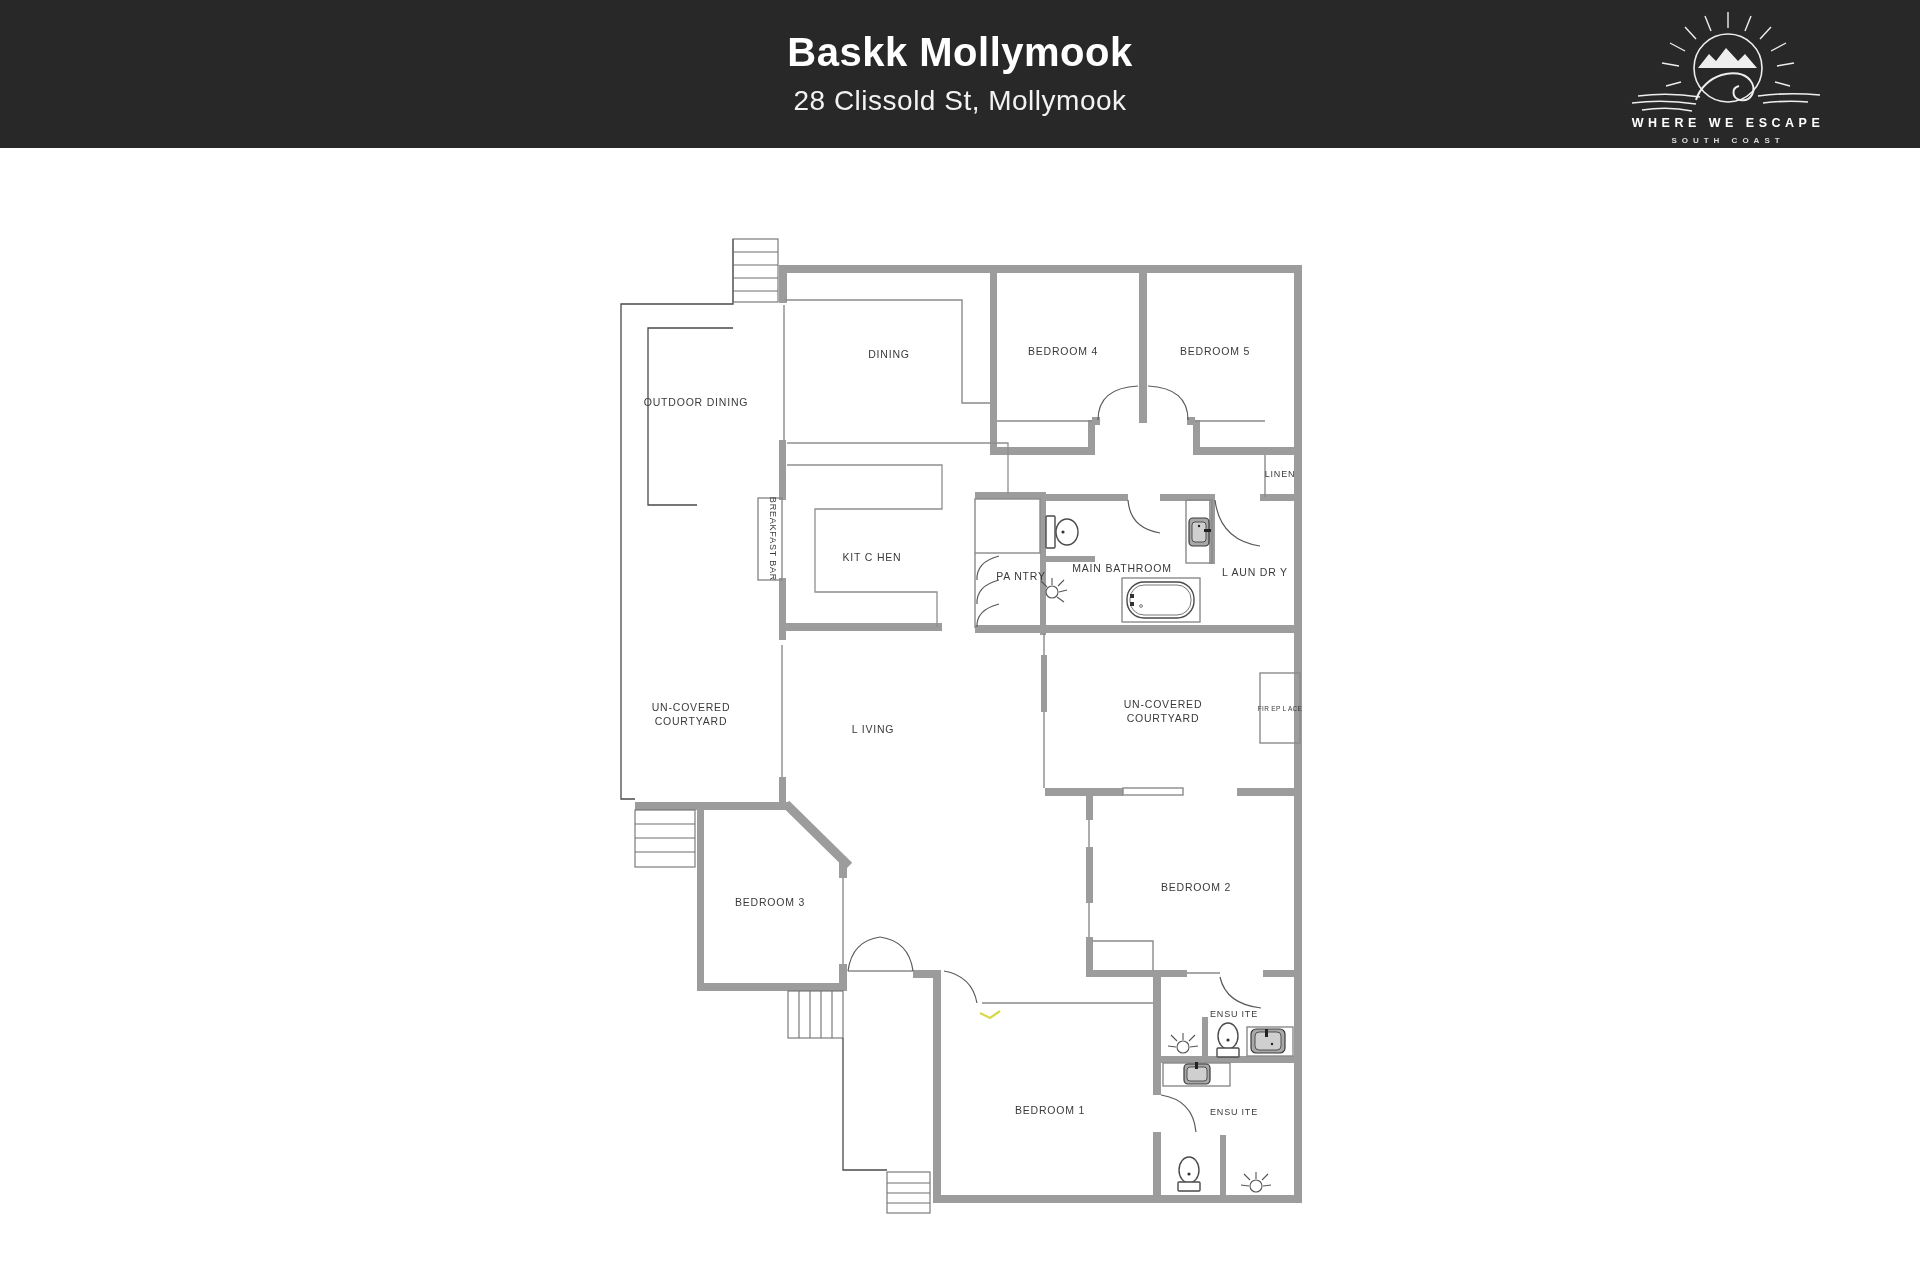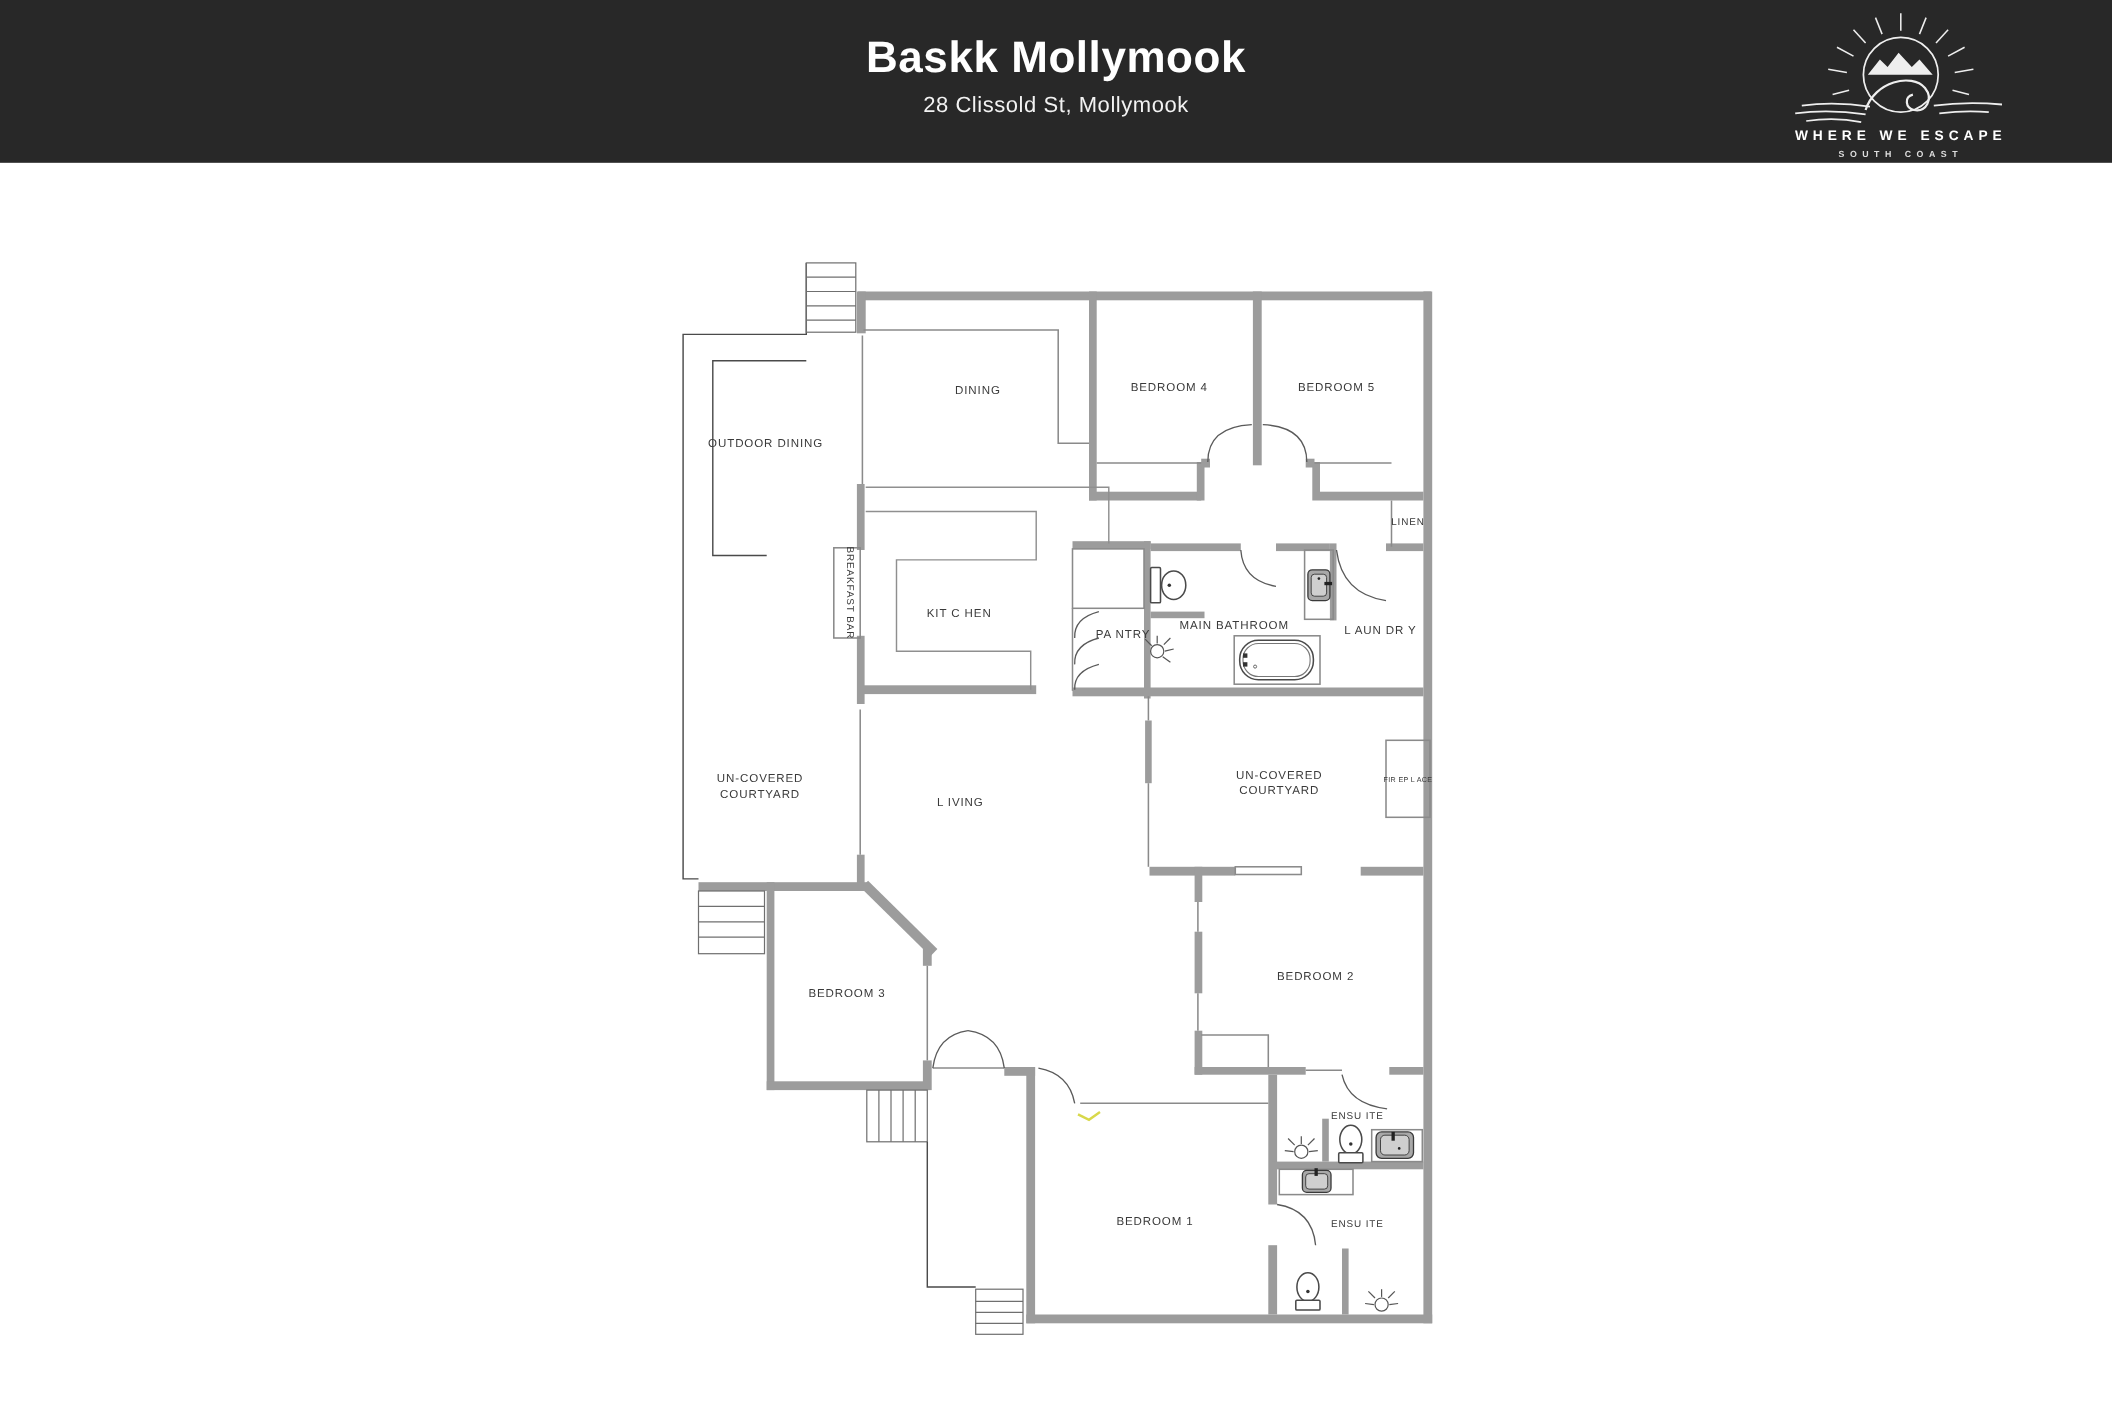--- a/index.html
+++ b/index.html
@@ -2,21 +2,21 @@
 <html><head>
 <meta charset="utf-8">
 <style>
   html,body{margin:0;padding:0;background:#fff;}
   #stage{position:relative;width:1920px;height:1280px;background:#ffffff;overflow:hidden;
          font-family:"Liberation Sans",sans-serif;}
   
   #header{position:absolute;left:0;top:0;width:1920px;height:148px;background:#282828;}
   #titleblock{position:absolute;left:0;top:0;width:1920px;height:128px;text-align:center;color:#ffffff;}
   #page-title{margin:0;padding-top:30px;font-size:40px;font-weight:bold;letter-spacing:.5px;color:#ffffff;}
-  #page-subtitle{margin:0;margin-top:10px;font-size:20px;font-weight:300;letter-spacing:.5px;color:#f2f2f2;}
+  #page-subtitle{margin:0;margin-top:10px;font-size:28px;font-weight:300;letter-spacing:.5px;color:#f2f2f2;}
   #logo{position:absolute;left:1608px;top:4px;width:240px;height:144px;}
   
   #plan{position:absolute;left:0;top:0;width:1920px;height:1280px;}
   .wall{fill:#9c9c9c;}
   .thin{stroke:#8a8a8a;stroke-width:1.4;fill:none;}
   .bench{stroke:#8f8f8f;stroke-width:1.3;fill:none;}
   .outline{stroke:#4a4a4a;stroke-width:1.3;fill:none;}
   .stair{stroke:#6f6f6f;stroke-width:1.1;fill:none;}
   .arc{stroke:#5a5a5a;stroke-width:1.2;fill:none;}
   .fix{stroke:#4a4a4a;stroke-width:1.4;fill:#ffffff;}

